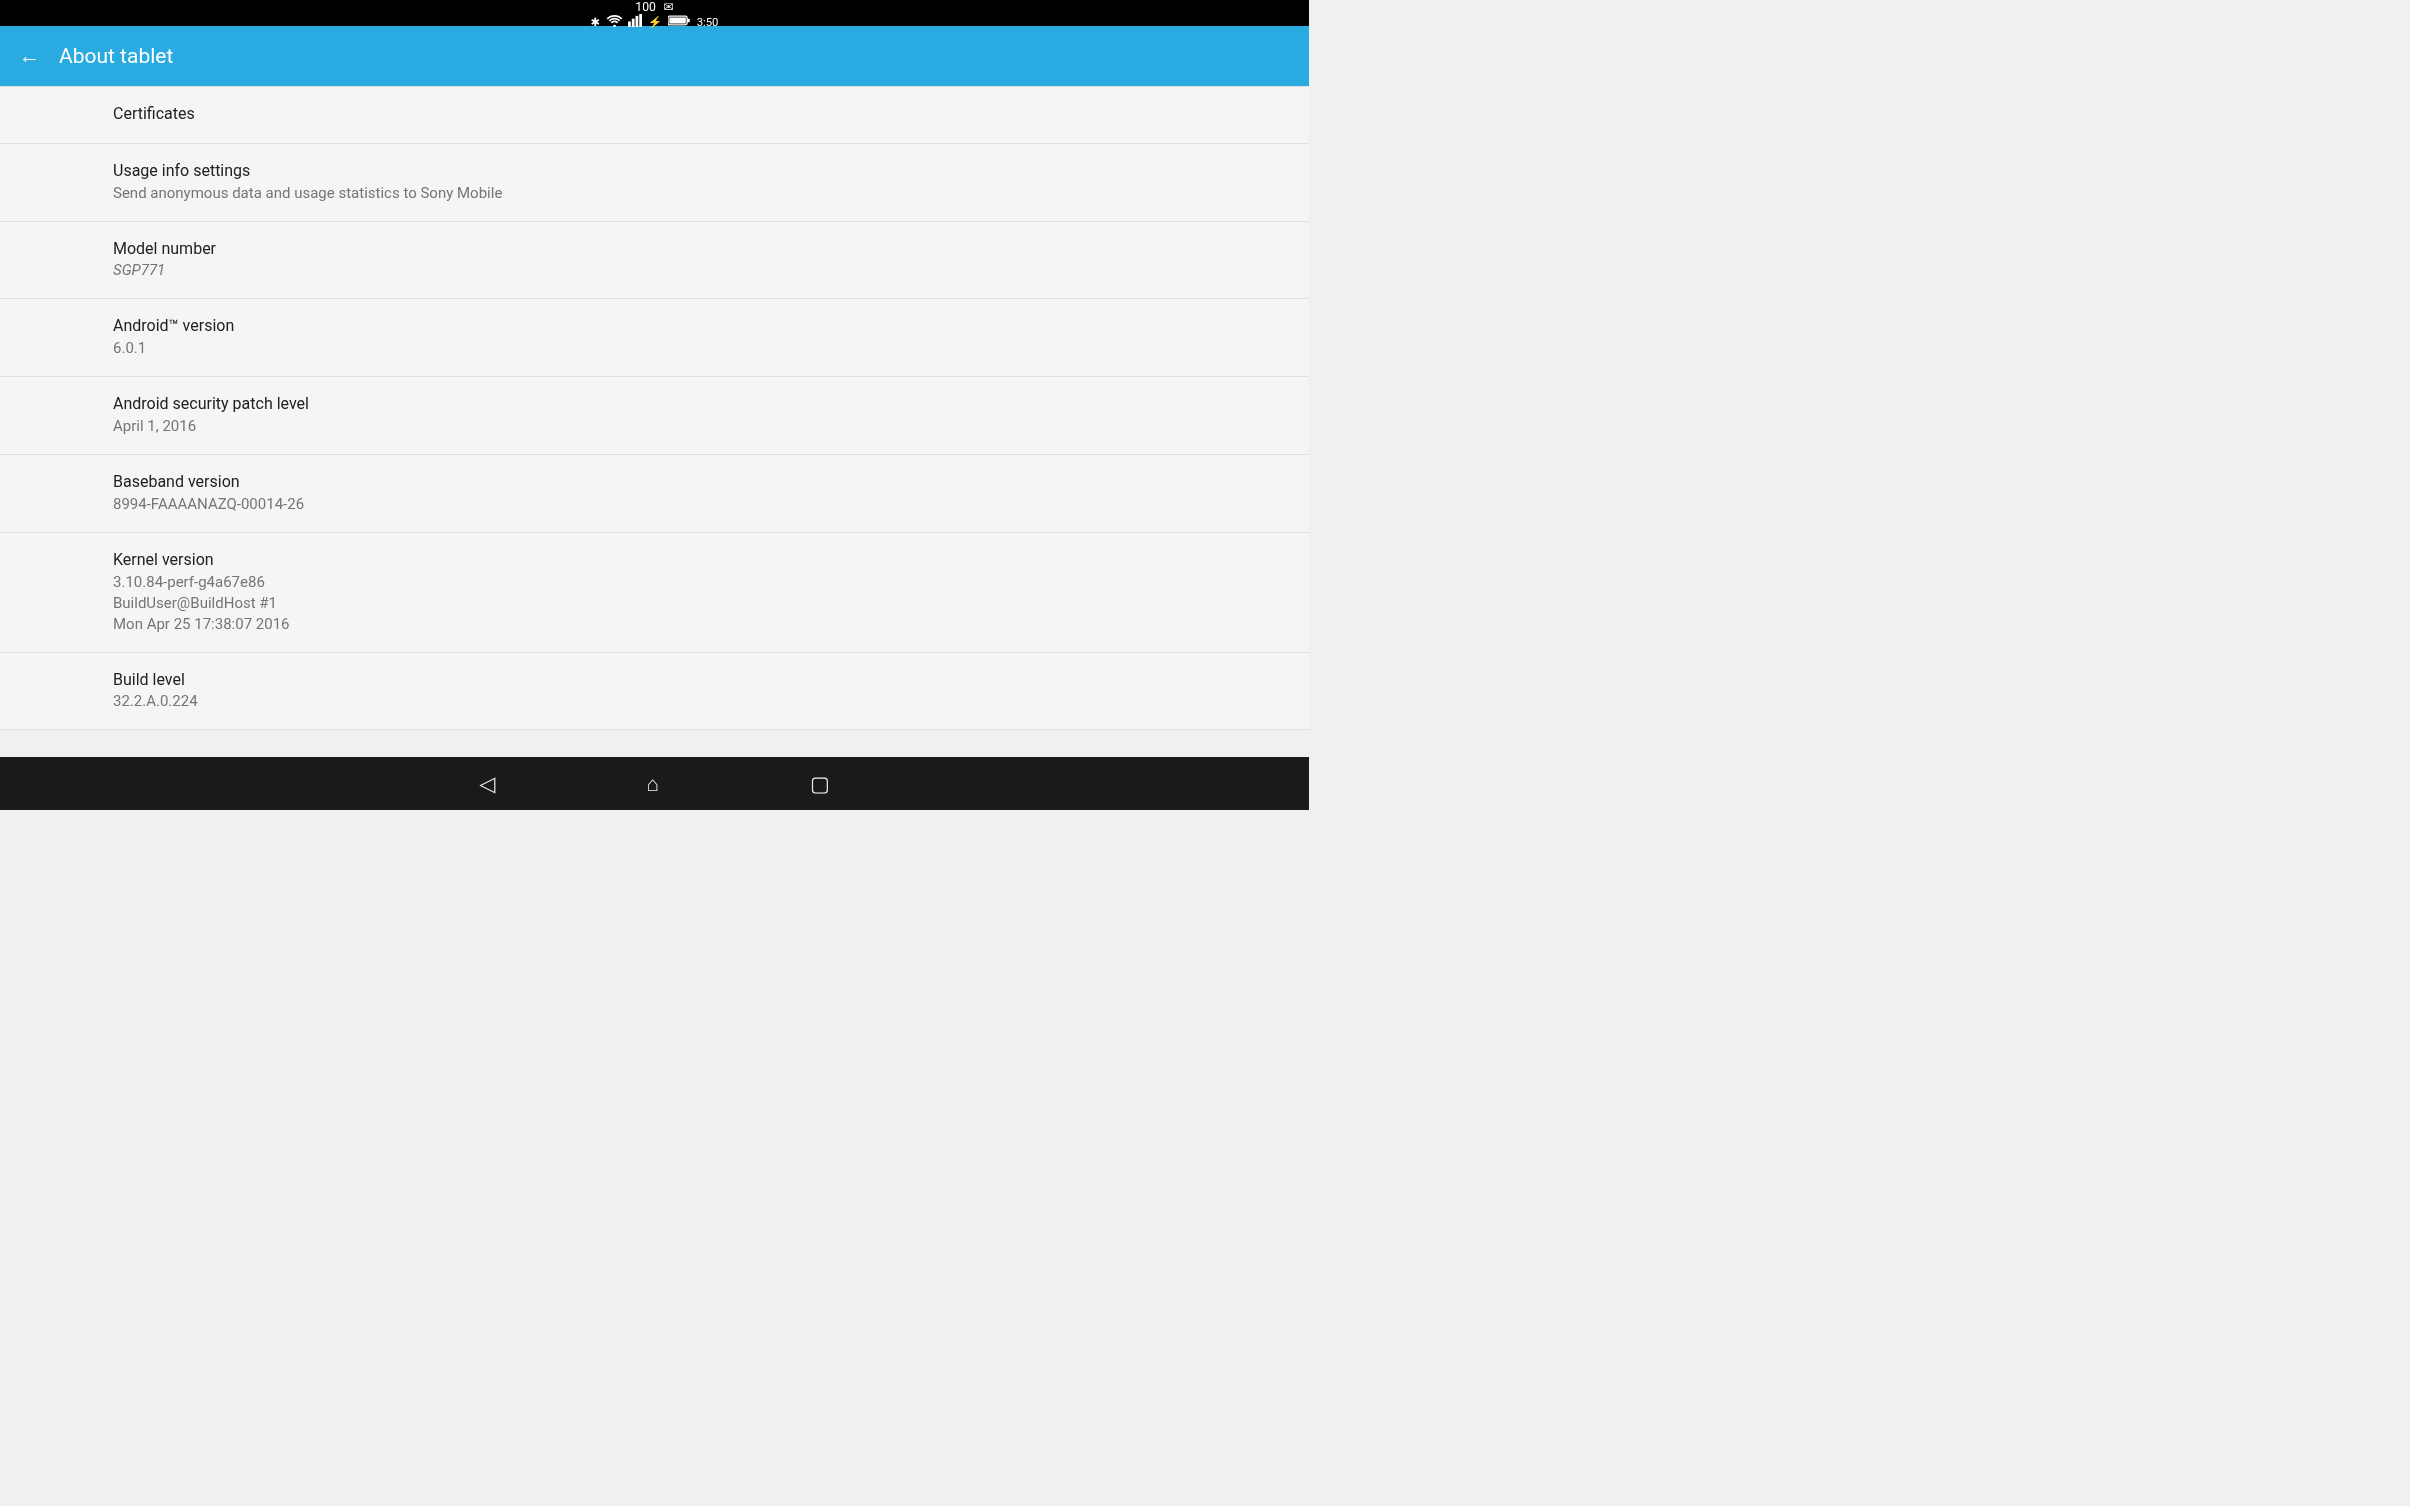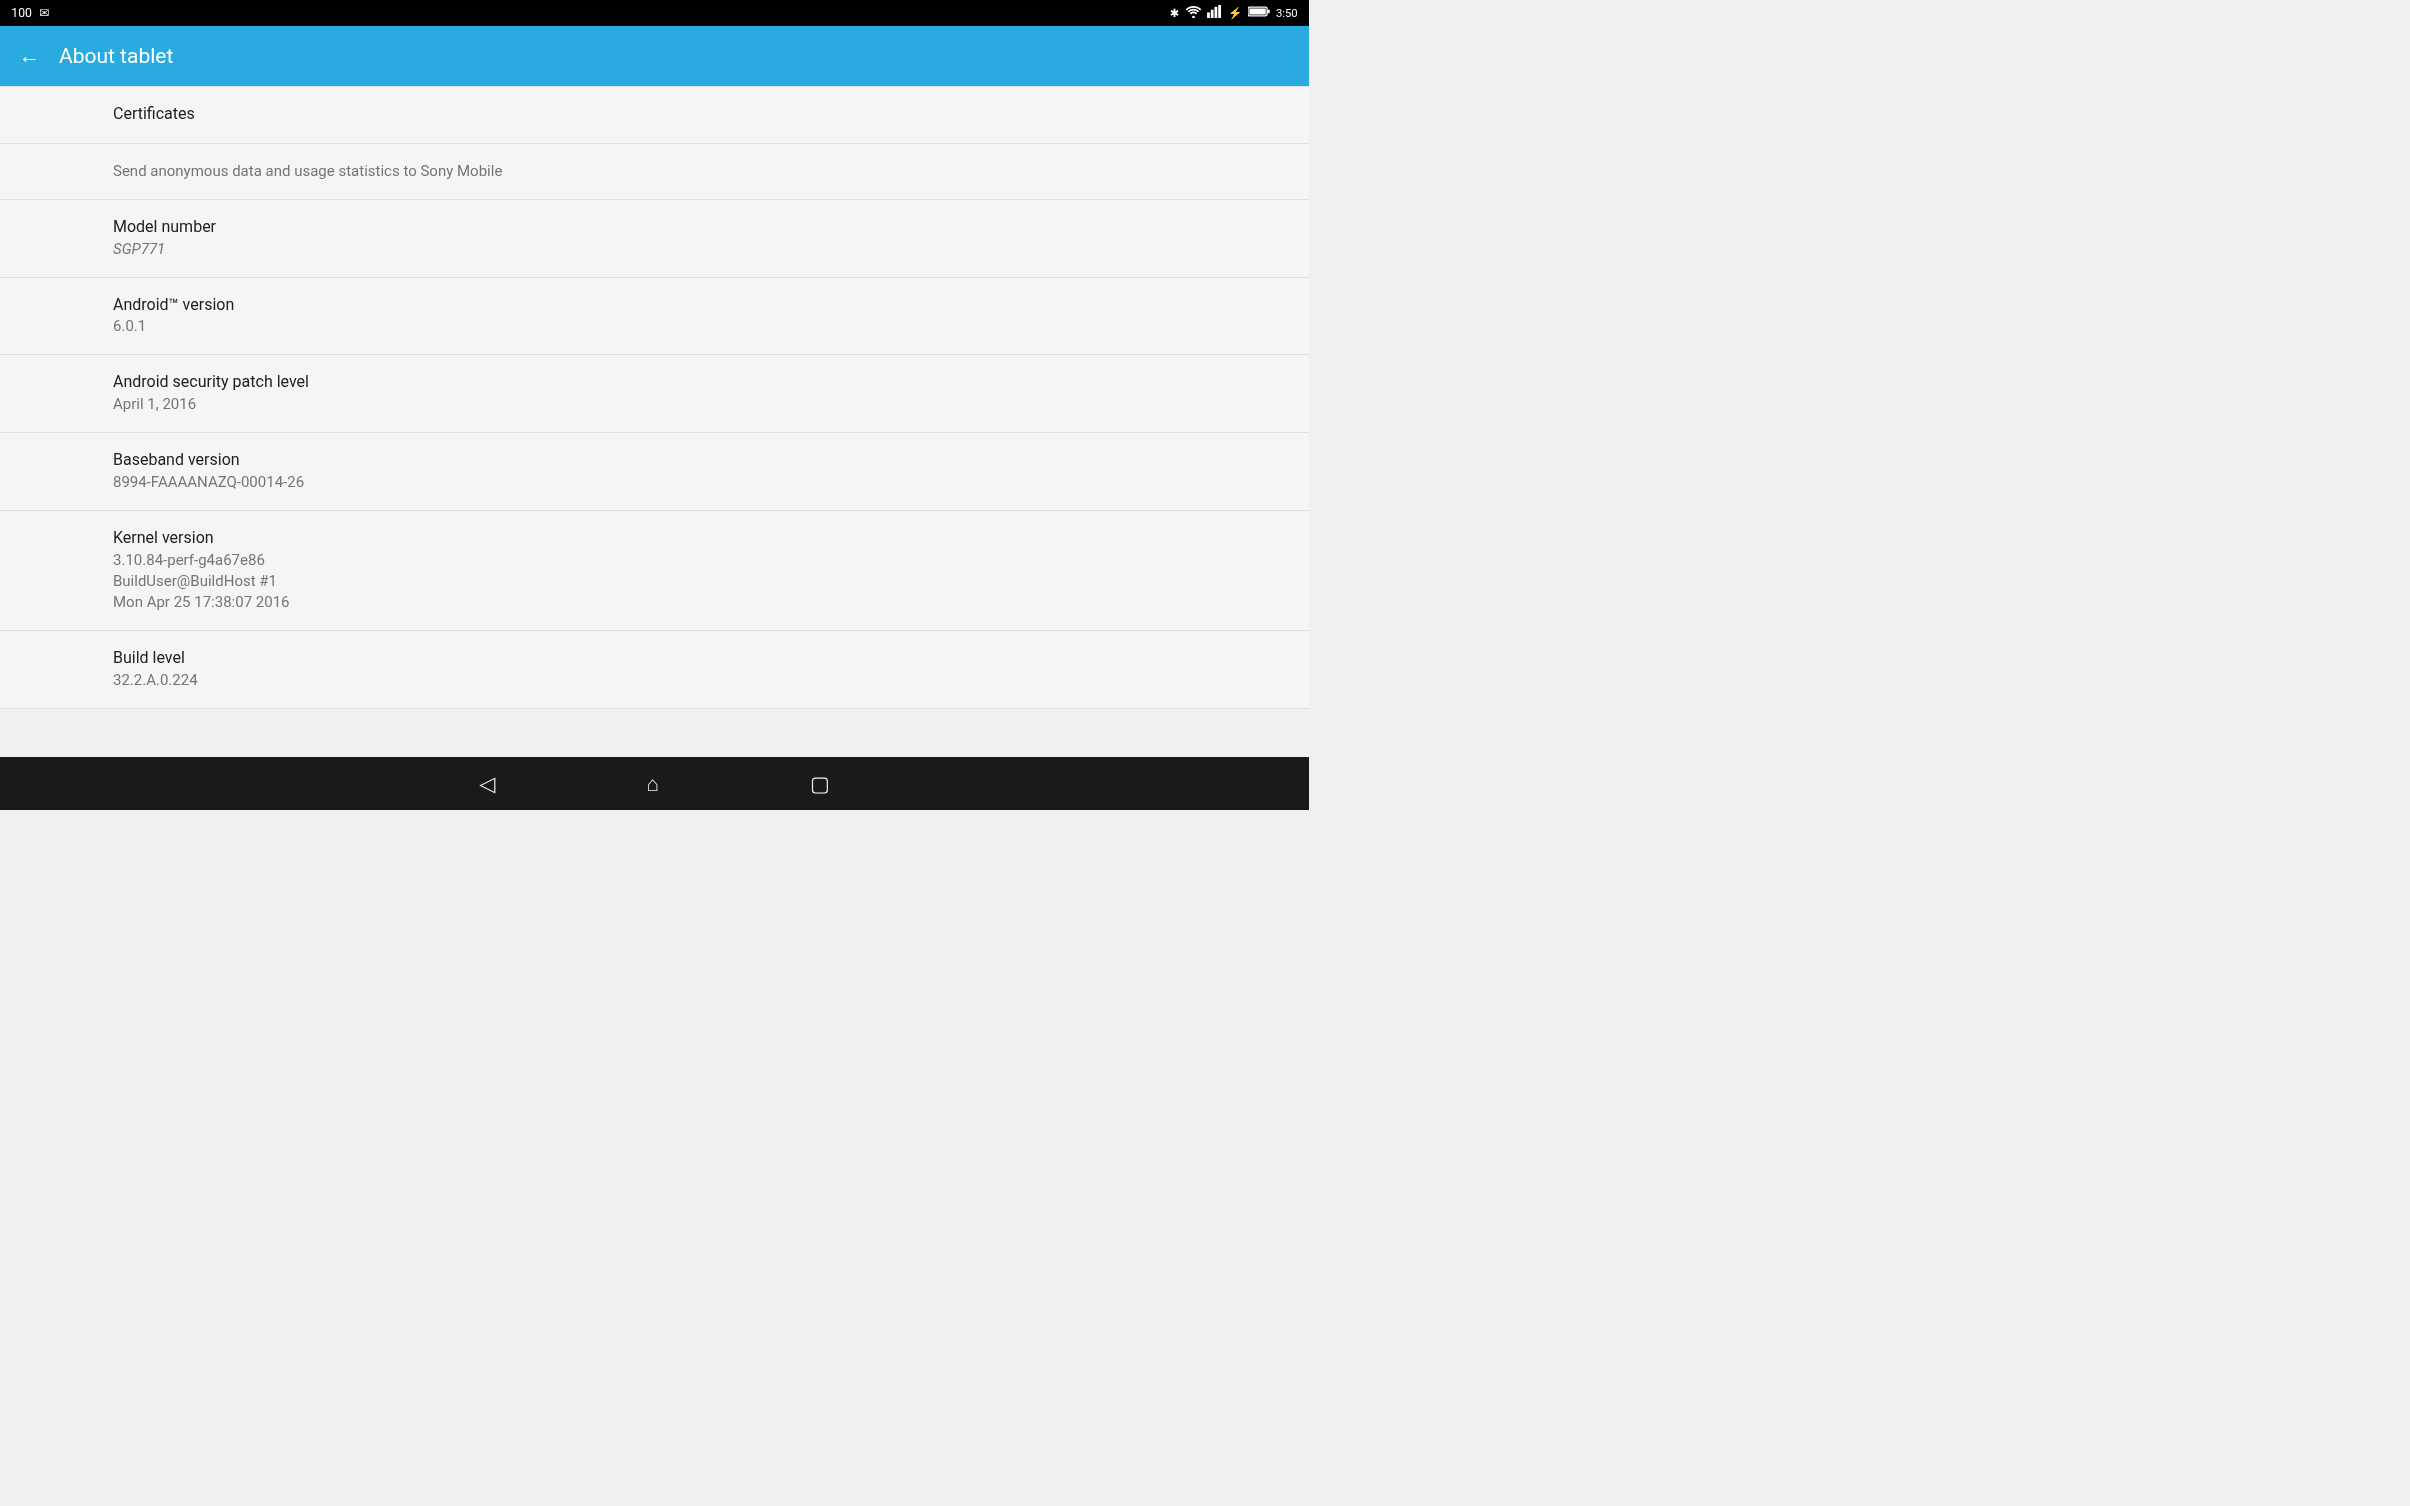--- a/index.html
+++ b/index.html
@@ -21,20 +21,21 @@
     .status-bar {
       width: 100%;
       height: 26px;
       background: #000;
       display: flex;
       align-items: center;
       justify-content: space-between;
       padding: 0 11.3px;
       color: #fff;
       font-size: 12.2px;
+      flex-direction: column;
     }
 
     .status-bar-left {
       display: flex;
       align-items: center;
       gap: 7.5px;
     }
 
     .status-bar-right {
       display: flex;
@@ -161,20 +162,21 @@
 <div class="app-bar">
   <span class="back-arrow">←</span>
   <span class="app-bar-title">About tablet</span>
 </div>
 
 <div class="content" id="settings-list">
 <div class="setting-item">
       <div class="setting-title">Certificates</div>
     </div>
     <div class="setting-item">
+      <div class="setting-title">Usage info settings</div>
       <div class="setting-value" style="white-space: pre-line;">Send anonymous data and usage statistics to Sony Mobile</div>
     </div>
     <div class="setting-item">
       <div class="setting-title">Model number</div>
       <div class="setting-value" style="white-space: pre-line; font-style: italic;">SGP771</div>
     </div>
     <div class="setting-item">
       <div class="setting-title">Android™ version</div>
       <div class="setting-value" style="white-space: pre-line;">6.0.1</div>
     </div>

